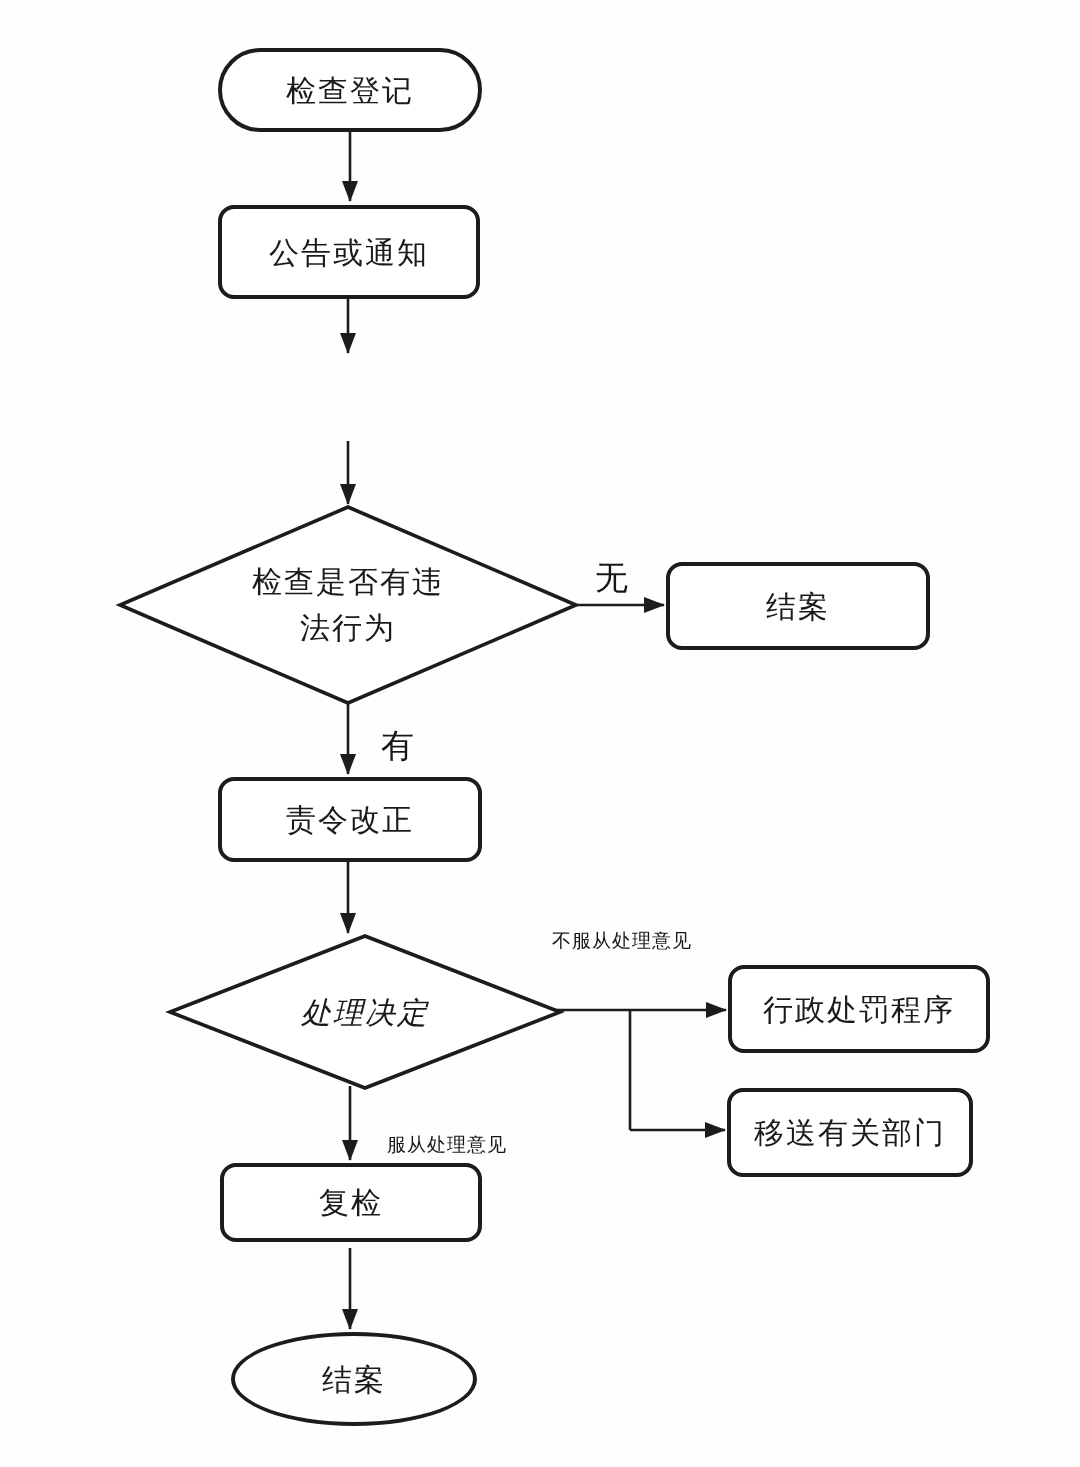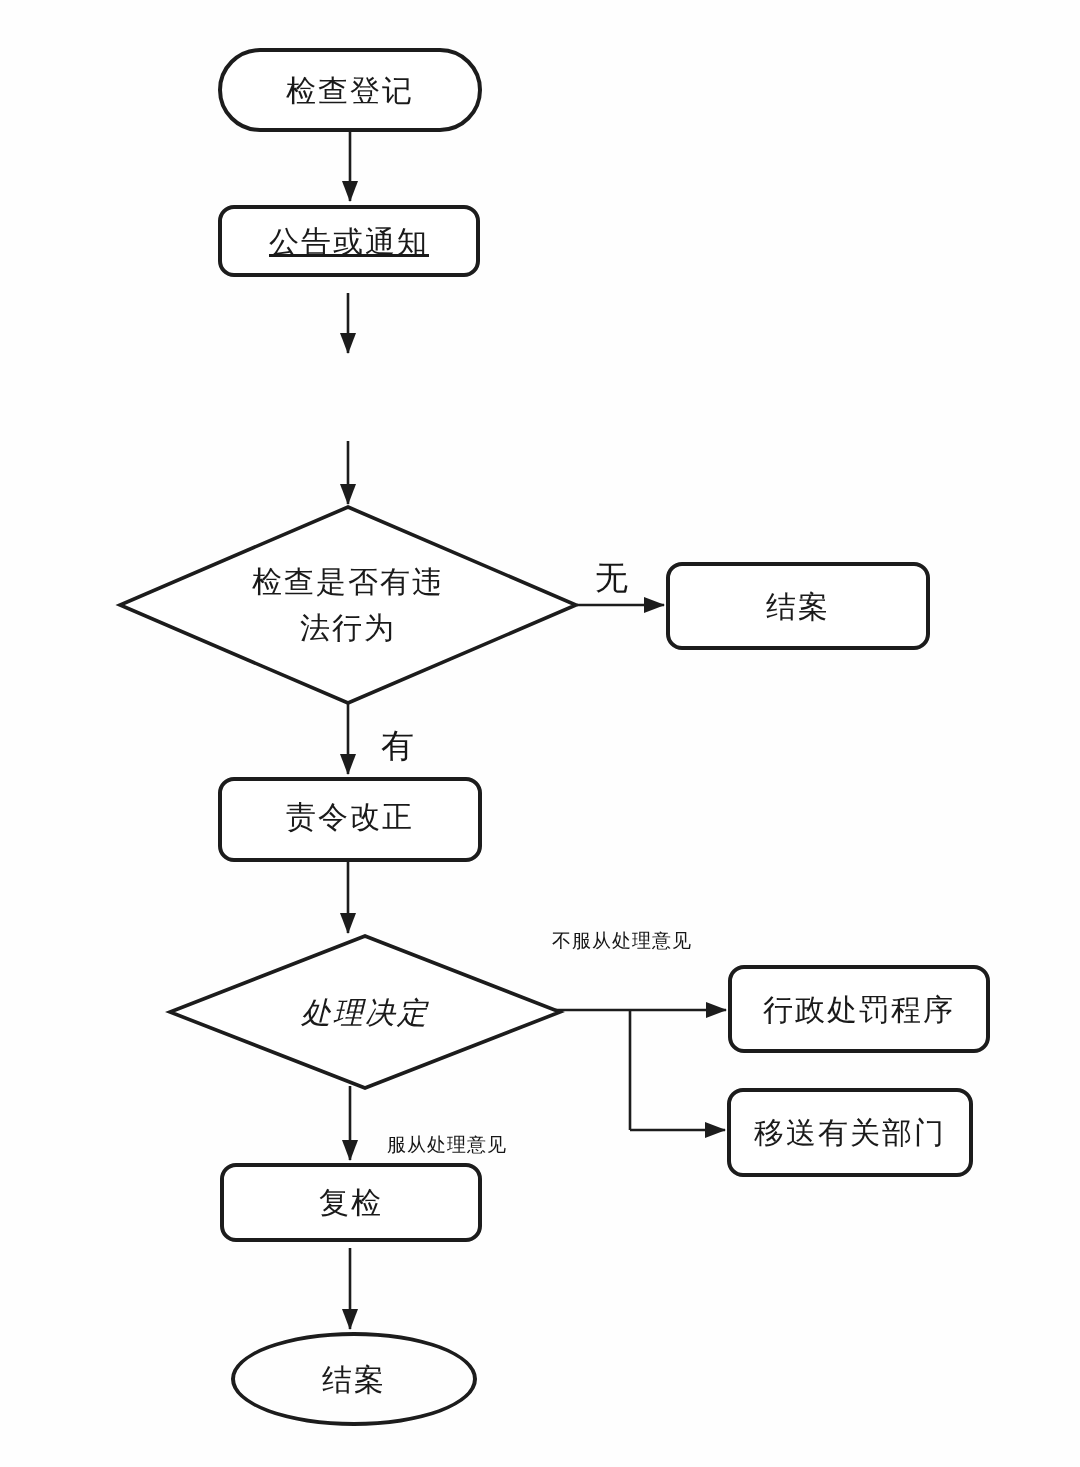--- a/index.html
+++ b/index.html
@@ -74,37 +74,37 @@
     <line x1="630" y1="1010" x2="630" y2="1130" stroke="#1c1c1c" stroke-width="2.6"></line>
     <line x1="630" y1="1130" x2="725" y2="1130" stroke="#1c1c1c" stroke-width="2.6" marker-end="url(#ah)"></line>
     <line x1="350" y1="1086" x2="350" y2="1160" stroke="#1c1c1c" stroke-width="2.6" marker-end="url(#ah)"></line>
     <line x1="350" y1="1248" x2="350" y2="1329" stroke="#1c1c1c" stroke-width="2.6" marker-end="url(#ah)"></line>
   </svg>
 
   <div class="node stadium" style="left:218px; top:48px; width:264px; height:84px;">
     <span>检查登记</span>
   </div>
 
-  <div class="node rrect" style="left:218px; top:205px; width:262px; height:72px;text-decoration:underline;">
+  <div class="node rrect" style="left:218px; top:205px; width:262px; height:94px;">
     <span>公告或通知</span>
   </div>
 
 
   <div class="node diamond d1" style="left:120px; top:507px; width:456px; height:196px;">
     <svg viewBox="0 0 100 100" preserveAspectRatio="none">
       <polygon points="50,0 100,50 50,100 0,50" fill="#ffffff" stroke="#1c1c1c" stroke-width="3.6" vector-effect="non-scaling-stroke"></polygon>
     </svg>
     <span class="dlabel">检查是否有违法行为</span>
   </div>
 
   <div class="node rrect" style="left:666px; top:562px; width:264px; height:88px;">
     <span>结案</span>
   </div>
 
-  <div class="node rrect" style="left:218px; top:777px; width:264px; height:85px;font-family:Liberation Mono, monospace;">
+  <div class="node rrect" style="left:218px; top:777px; width:264px; height:85px;">
     <span>责令改正</span>
   </div>
 
   <div class="node diamond" style="left:170px; top:936px; width:390px; height:152px;font-style:italic;">
     <svg viewBox="0 0 100 100" preserveAspectRatio="none">
       <polygon points="50,0 100,50 50,100 0,50" fill="#ffffff" stroke="#1c1c1c" stroke-width="3.6" vector-effect="non-scaling-stroke"></polygon>
     </svg>
     <span class="dlabel">处理决定</span>
   </div>
 

